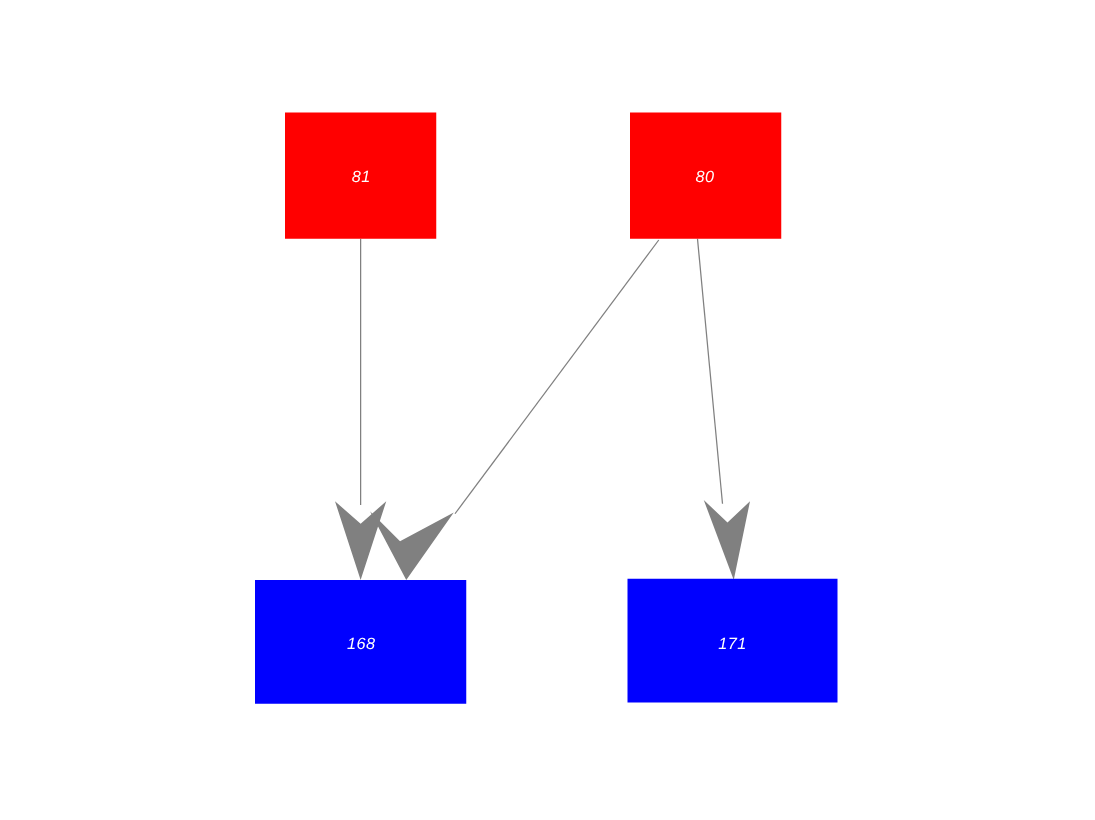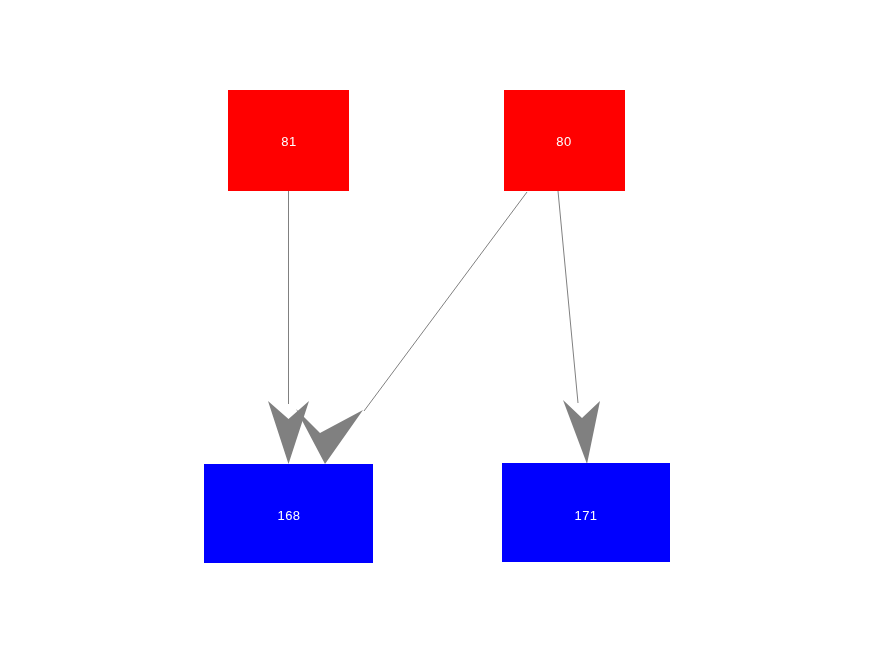--- a/index.html
+++ b/index.html
@@ -11,20 +11,21 @@
     width: 876px;
     height: 656px;
     overflow: hidden;
     font-family: "Liberation Sans", sans-serif;
   }
   #canvas {
     position: relative;
     width: 792px;
     height: 656px;
     background: #ffffff;
+    font-style: italic;
   }
   #graph-svg {
     position: absolute;
     left: 0;
     top: 0;
     width: 876px;
     height: 656px;
   }
   .node-rect {
     stroke: none;

